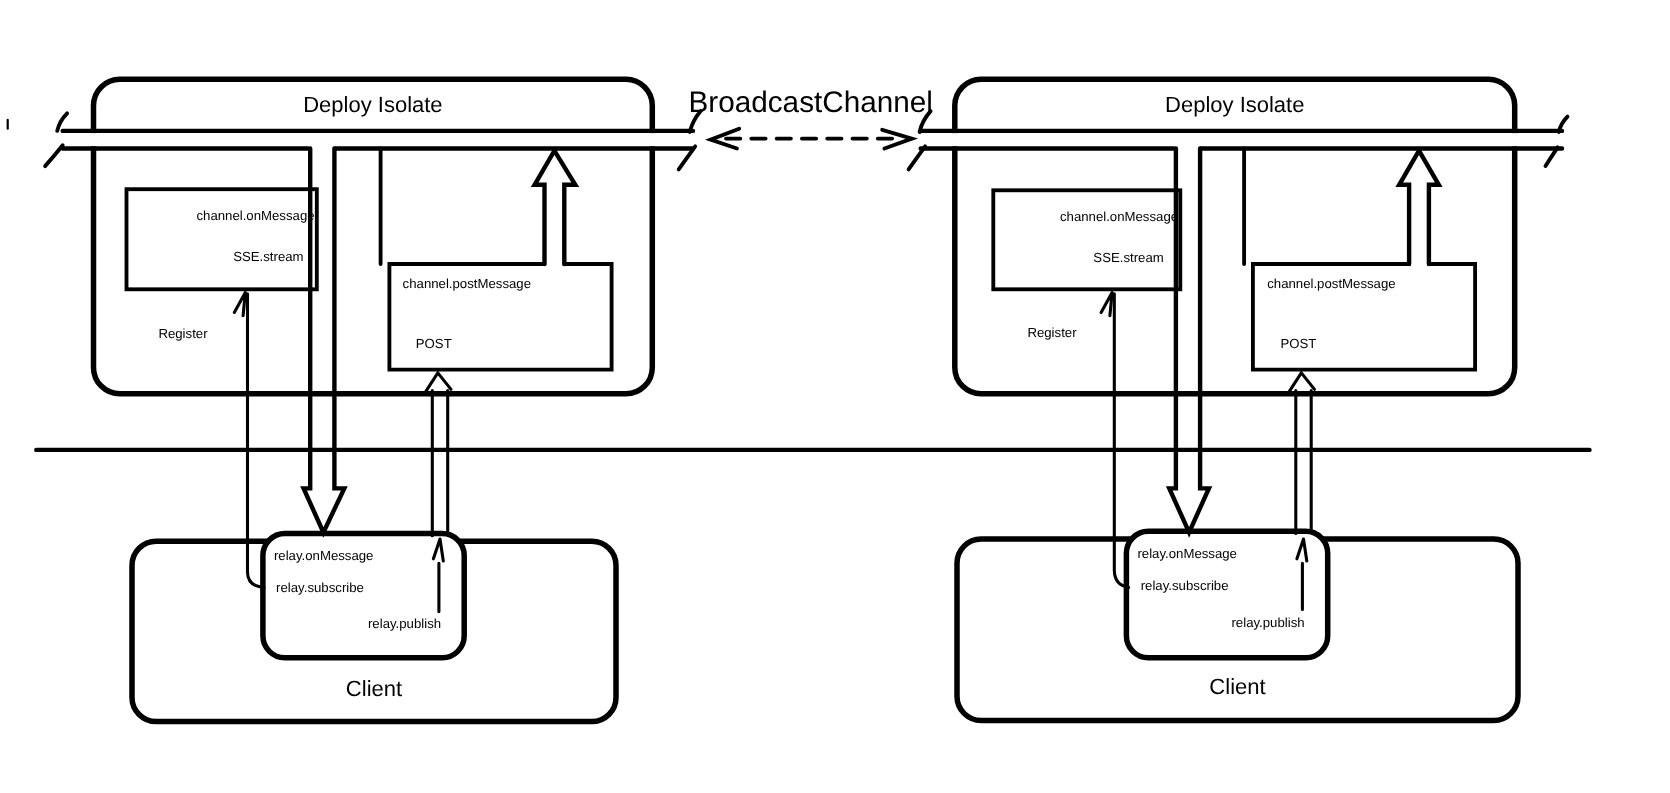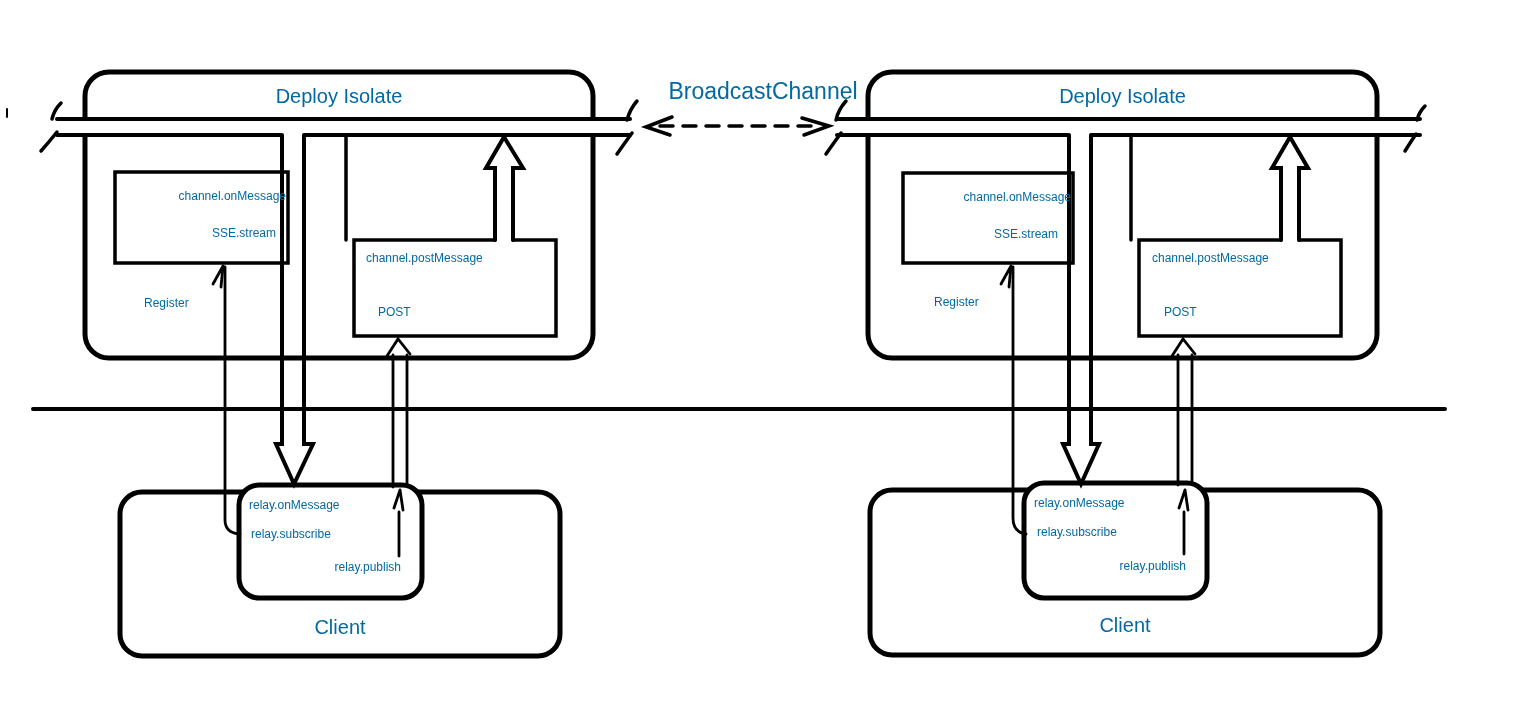--- a/index.html
+++ b/index.html
@@ -5,21 +5,21 @@
   html,body{margin:0;padding:0;background:#fff;}
   #canvas{
     position:relative;
     width:1518px;height:721px;
     background:#ffffff;
     font-family:"Liberation Sans", sans-serif;
     color:#161616;
     overflow:hidden;
   }
   #diagram-svg{position:absolute;left:0;top:0;width:1518px;height:721px;}
-  .lbl{position:absolute;white-space:nowrap;line-height:1.15;color:#0369a1;}
+  .lbl{position:absolute;white-space:nowrap;line-height:1.15;color:#000000;}
   .title{font-size:20px;text-align:center;}
   .boxlbl{font-size:12px;}
   .right{text-align:right;}
 </style>
 </head>
 <body>
 
 <div id="canvas">
 
   <svg id="diagram-svg" viewBox="0 0 1518 721" fill="none" stroke="#000" stroke-linecap="round">
@@ -124,21 +124,21 @@
       <path d="M1184,512 V554 M1185,490 L1179,508 M1185,490 L1188,510"></path>
     </g>
 
     <g>
       <path d="M7,109 V117" stroke-width="2"></path>
     </g>
   </svg>
 
   <div class="lbl title" style="left:85px;top:85px;width:508px;">Deploy Isolate</div>
 
-  <div class="lbl title" style="left:627px;top:78px;width:272px;font-size:23px;">BroadcastChannel</div>
+  <div class="lbl title" style="left:601px;top:78px;width:272px;font-size:27px;">BroadcastChannel</div>
 
   <div class="lbl title" style="left:868px;top:85px;width:509px;">Deploy Isolate</div>
 
   <div class="lbl boxlbl right" style="left:115px;top:190px;width:171px;padding-right:3px;">channel.onMessage</div>
   <div class="lbl boxlbl right" style="left:115px;top:227px;width:161px;">SSE.stream</div>
   <div class="lbl boxlbl" style="left:144px;top:297px;">Register</div>
 
   <div class="lbl boxlbl" style="left:366px;top:252px;">channel.postMessage</div>
   <div class="lbl boxlbl" style="left:378px;top:306px;">POST</div>
 

